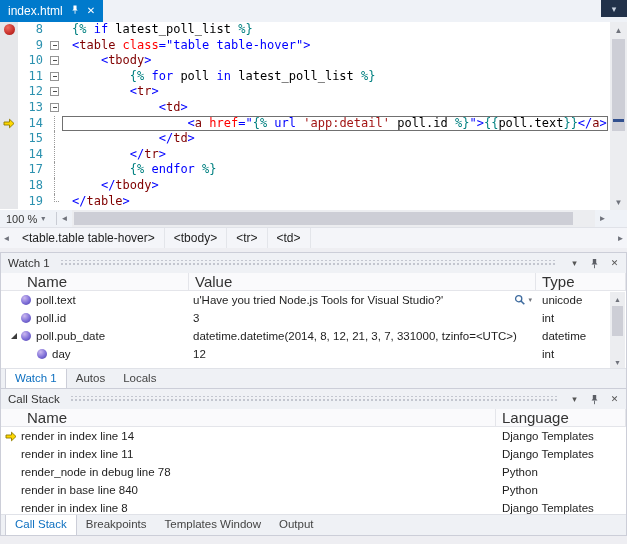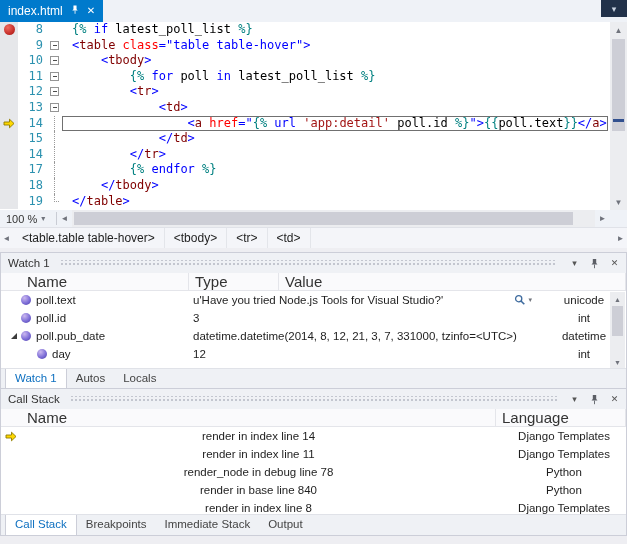--- a/index.html
+++ b/index.html
@@ -58,21 +58,21 @@
 
   
   #crumbs { position:absolute; top:227px; left:0; width:627px; height:21px; background:#f4f5f9;
             border-top:1px solid #e0e2e8; display:flex; align-items:center; }
   .crumb-nav { width:13px; flex:none; text-align:center; font-size:8px; color:#70737c; }
   #crumb-items { display:flex; height:100%; flex:1; overflow:hidden; }
   .crumb { padding:0 9px; font-size:12px; color:#1e1e1e; display:flex; align-items:center;
            border-right:1px solid #e3e5ea; white-space:nowrap; }
 
   
-  .panel { position:absolute; left:0; width:627px; background:#fff; border:1px solid #ccced8;text-align:center; }
+  .panel { position:absolute; left:0; width:627px; background:#fff; border:1px solid #ccced8; }
   #watch { top:252px; height:138px; }
   #callstack { top:388px; height:148px; }
   .tool-header { height:20px; background:#eff1f5; display:flex; align-items:center;
                  padding:0 4px 0 7px; font-size:11.5px; color:#333; gap:5px; }
   .grip { flex:1; height:7px; margin:0 5px;
           background-image:radial-gradient(#c3c6cf 1px, transparent 1.2px);
           background-size:4px 4px; background-position:0 2px; }
   .hd-ic { width:15px; height:15px; display:flex; align-items:center; justify-content:center;
            font-size:9px; color:#555; }
   .grid-head { display:flex; height:18px; background:#fafafc; border-bottom:1px solid #e4e5ea;
@@ -189,22 +189,22 @@
     <span class="hd-ic">
       <svg width="11" height="11" viewBox="0 0 11 11">
           <path d="M3.8 1h3.4v4.1l1.3 1.4H2.5l1.3-1.4z" fill="#5c5f66"></path>
           <rect x="5.1" y="6.6" width="0.9" height="3.6" fill="#5c5f66"></rect>
         </svg>
     </span>
     <span class="hd-ic">✕</span>
   </div>
   <div class="grid-head">
     <div class="gh-cell gh-name">Name</div>
+    <div class="gh-cell gh-val">Value</div>
     <div class="gh-cell gh-type">Type</div>
-    <div class="gh-cell gh-val">Value</div>
   </div>
   <div class="w-rows">
       <div class="w-row">
         <div class="w-name">
           <div class="expander"></div>
           <div class="orb"></div>
           <span>poll.text</span>
         </div>
         <div class="w-val">
           <span>u'Have you tried Node.js Tools for Visual Studio?'</span>
@@ -311,16 +311,16 @@
       </div>
       <div class="cs-row">
         <div class="cs-icon"></div>
         <div class="cs-name">render in index line 8</div>
         <div class="cs-lang">Django Templates</div>
       </div>
     </div>
   <div class="tool-tabs" id="cs-tabs">
       <div class="tool-tab active">Call Stack</div>
       <div class="tool-tab">Breakpoints</div>
-      <div class="tool-tab">Immediate Stack</div>
+      <div class="tool-tab">Templates Window</div>
       <div class="tool-tab">Output</div>
     </div>
 </div>
 
 </body></html>

